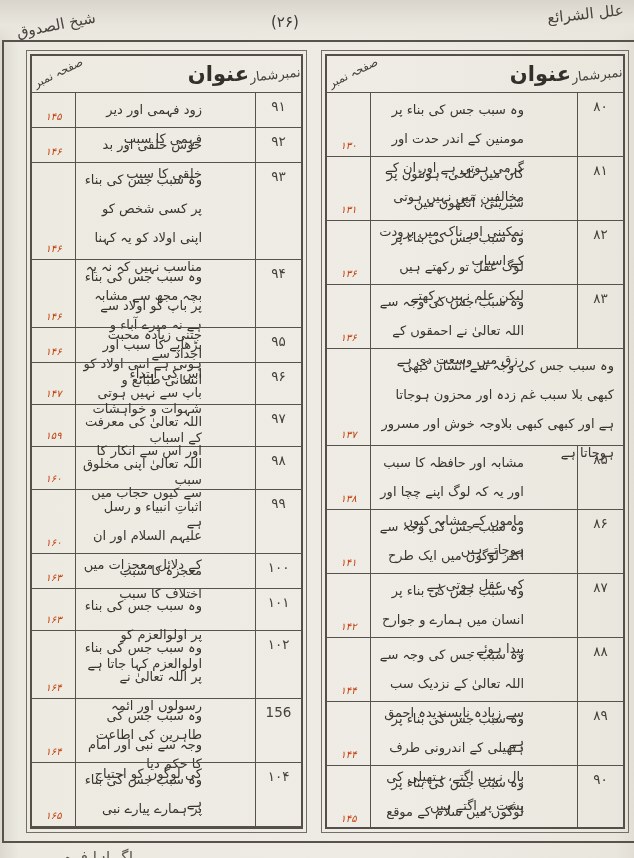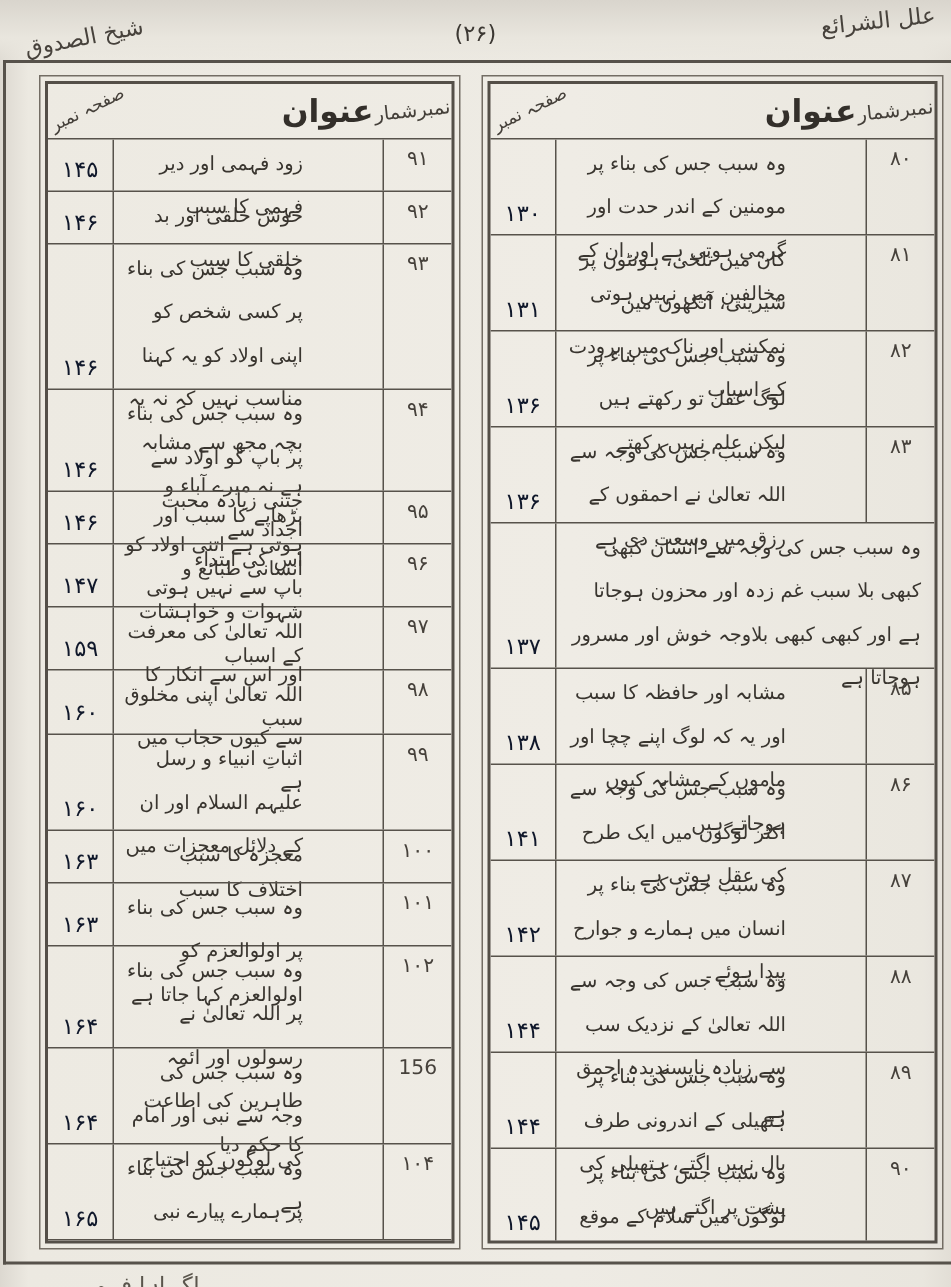--- a/index.html
+++ b/index.html
@@ -16,21 +16,21 @@
   .top-shade {
     position: absolute; left:0; top:0; width:634px; height:46px;
     background: linear-gradient(180deg, #d9d5cd 0%, #e9e6de 55%, rgba(233,230,222,0) 100%);
   }
   
   .book-title {
     position: absolute; top: 5px; right: 10px;
     font-size: 15px; transform: rotate(-6deg); color: #47423c; letter-spacing: .5px;
   }
   .center-pageno {
-    position: absolute; top: 13px; left: 303px;
+    position: absolute; top: 13px; left: 271px;
     font-size: 15px; color: #3c3833; direction: ltr;
   }
   .author-name {
     position: absolute; top: 16px; left: 16px;
     font-size: 15px; transform: rotate(-11deg); color: #47423c;
   }
   
   .outer-frame {
     position: absolute; left: 2px; top: 40px; width: 632px; height: 803px;
     border: 2.5px solid #57524b; border-right: none;
@@ -51,21 +51,21 @@
   .th-page   { width: 46px; font-size: 11.5px; transform: rotate(-26deg); text-align:center; color:#45403a; white-space: nowrap; }
   .th-title  { flex: 1; text-align: right; font-size: 21px; font-weight: bold; color: #332f2a; }
   .th-serial { width: 52px; font-size: 13px; transform: rotate(-6deg); text-align:center; color:#45403a; white-space: nowrap; }
   
   .rows { flex: 1; display: flex; flex-direction: column; border-top: 1.5px solid #57524b; overflow: hidden; }
   .row { display: flex; border-bottom: 1.5px solid #57524b; direction: ltr; }
   .row.grow { flex-grow: 1; }
   .cell-page {
     width: 44px; flex: 0 0 44px; border-right: 1.5px solid #57524b;
     display: flex; align-items: flex-end; justify-content: center;
-    padding-bottom: 5px; font-size: 15px; color: #0f172a; direction: ltr;
+    padding-bottom: 5px; font-size: 10px; color: #c2410c; direction: ltr; font-style: italic;
   }
   .cell-title {
     flex: 1; direction: rtl; text-align: right;
     padding: 2px 9px 2px 6px; font-size: 13px; line-height: 29px; color: #39352f;
   }
   .cell-serial {
     width: 46px; flex: 0 0 46px; border-left: 1.5px solid #57524b;
     display: flex; align-items: flex-start; justify-content: center;
     padding-top: 5px; font-size: 13.5px; color: #46413b; direction: rtl; margin-left: 44px;
   }

